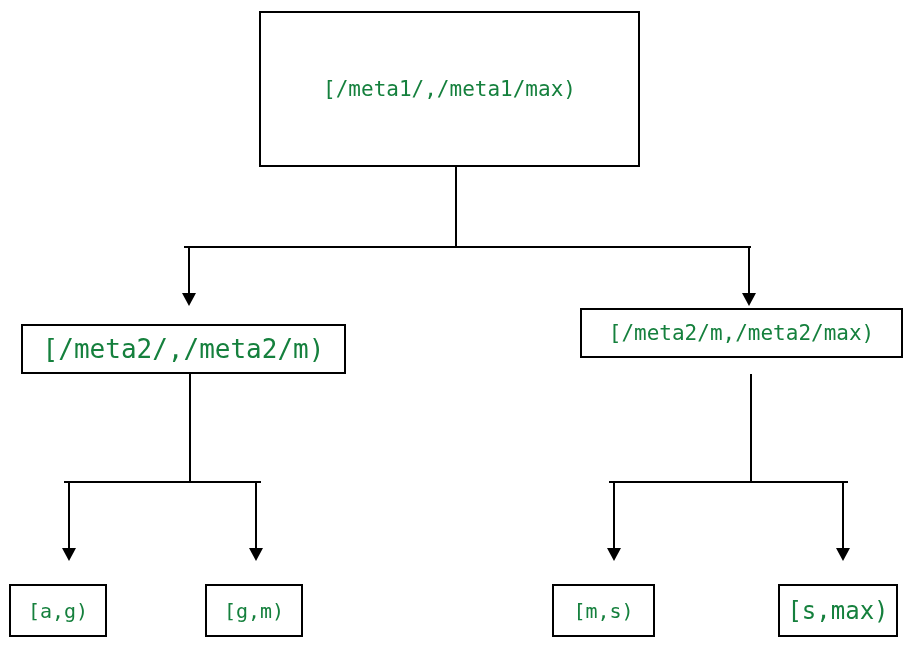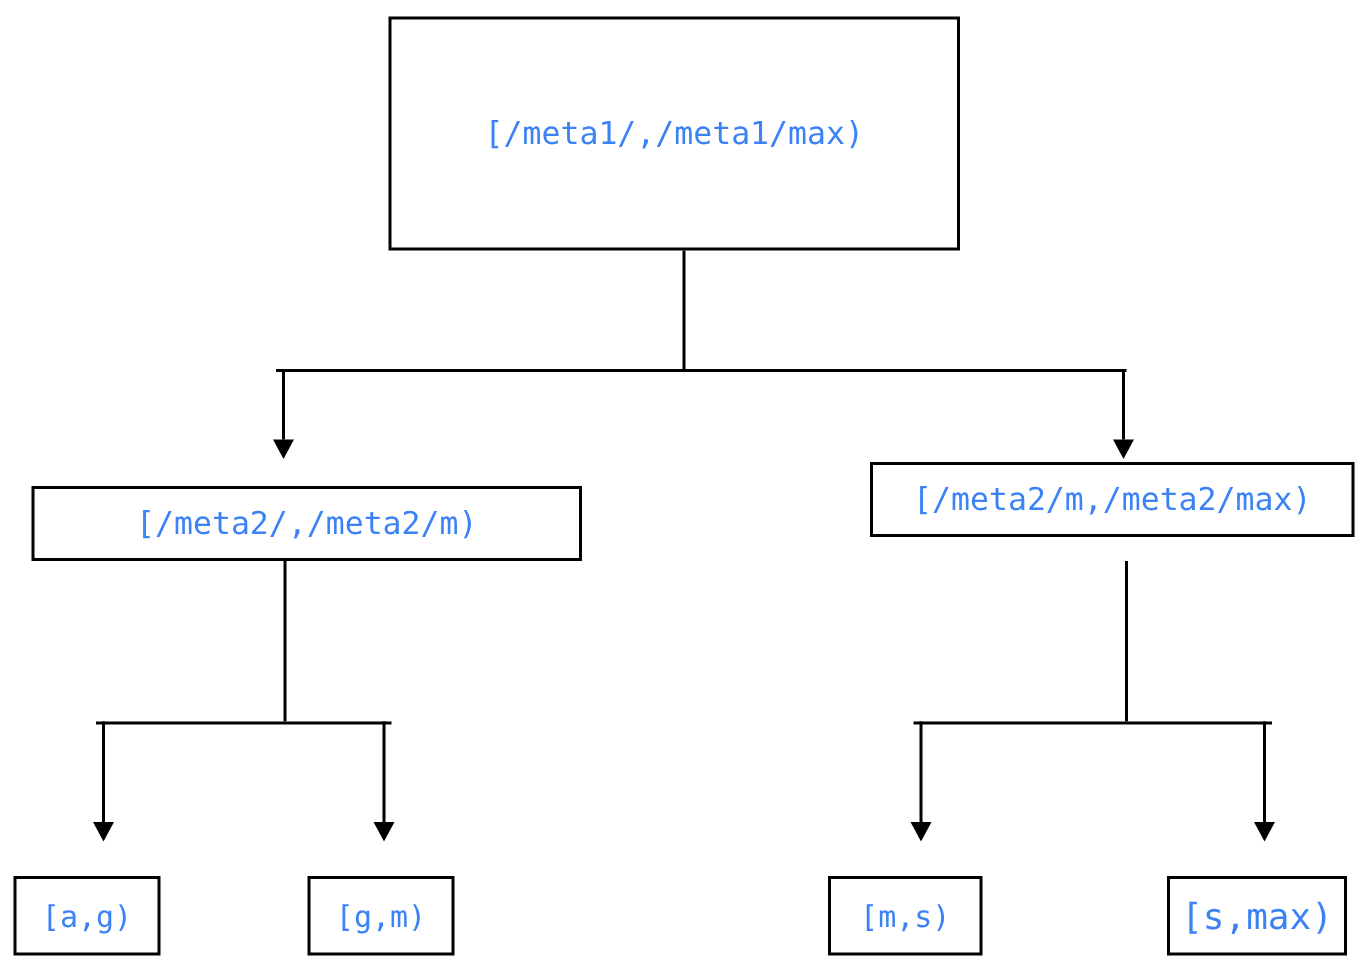--- a/index.html
+++ b/index.html
@@ -19,40 +19,40 @@
     overflow: hidden;
   }
   .node-box {
     position: absolute;
     box-sizing: border-box;
     border: 2px solid #000000;
     background: #ffffff;
     display: flex;
     align-items: center;
     justify-content: center;
-    color: #3b82f6;
+    color: #15803d;
     font-family: "DejaVu Sans Mono", "Liberation Mono", monospace;
     white-space: nowrap;
     letter-spacing: 0px;
   }
   
   #node-root {
     left: 259px;
     top: 11px;
     width: 381px;
     height: 156px;
     font-size: 21px;
   }
   
   #node-meta2-low {
     left: 21px;
     top: 324px;
-    width: 367px;
+    width: 325px;
     height: 50px;
-    font-size: 21px;
+    font-size: 26px;
   }
   #node-meta2-high {
     left: 580px;
     top: 308px;
     width: 323px;
     height: 50px;
     font-size: 21px;
   }
   
   #node-leaf-ag {

